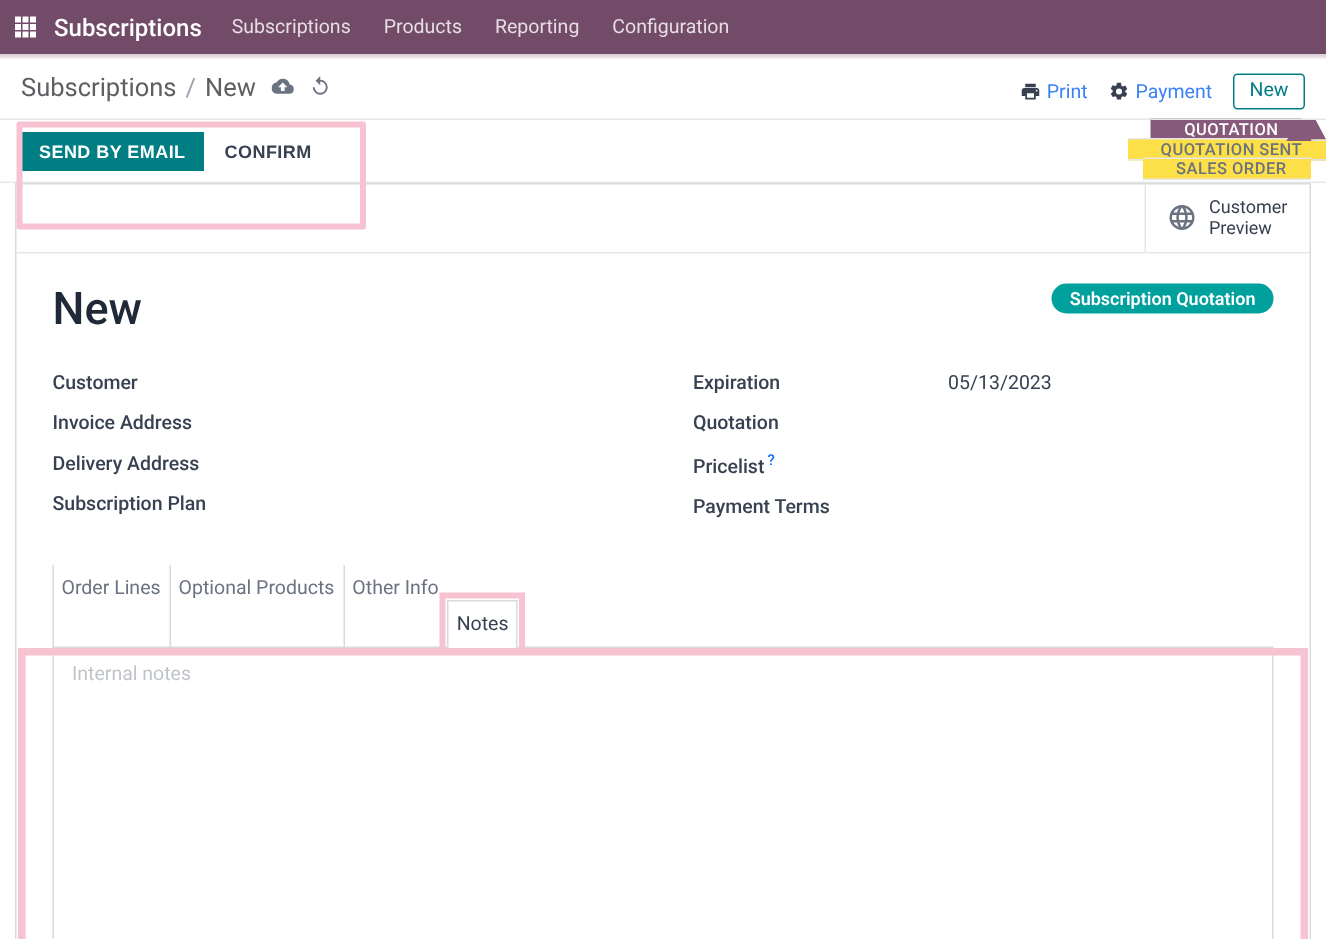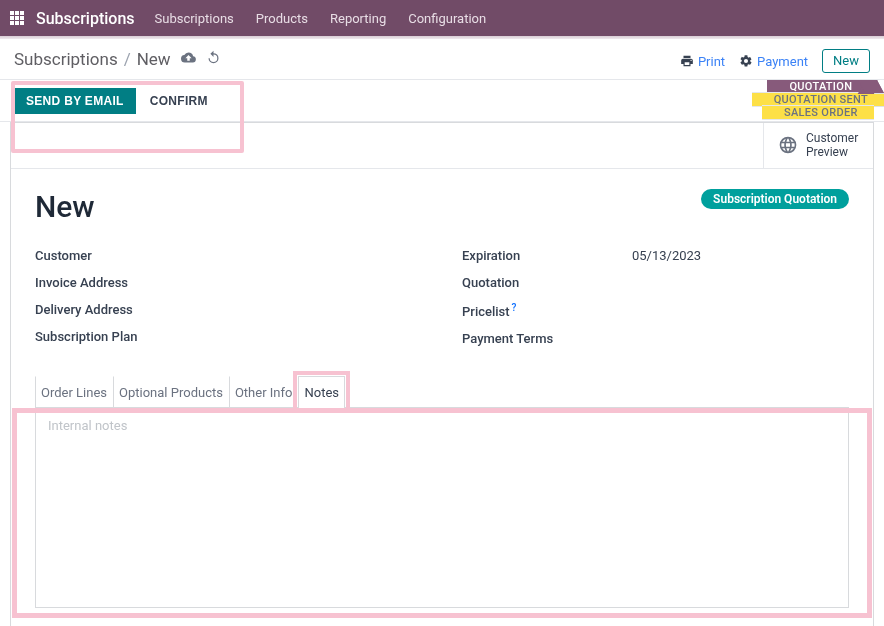--- a/index.html
+++ b/index.html
@@ -63,21 +63,21 @@
 .field-value { font-size: 13px; color: #374151; }
 .field-help { color: #0d6efd; font-size: 10px; vertical-align: super; cursor: pointer; margin-left: 2px; }
 
 
 .tabs { margin-top: 24px; }
 .tab-nav { display: flex; border-bottom: 1px solid #d8dadd; }
 .tab-item { border: 1px solid transparent; border-bottom: none; padding: 8px 5px; font-size: 13px; color: #6b7280; cursor: pointer; background: transparent; margin-bottom: -1px; }
 .tab-item.active-look { border-color: #d8dadd; background: #fff; color: #374151; }
 .tab-item.first { border-left: 1px solid #d8dadd; }
 .tab-item + .tab-item { border-left: 1px solid #d8dadd; }
-.tab-nav .tab-item:last-of-type { border-right: 1px solid #d8dadd; }
+.tab-nav .tab-item:last-of-type { border-right: 1px solid #d8dadd; margin-top: 24px; }
 .tab-pink { position: relative; }
 .tab-pink-border { position: absolute; inset: -6px -6px -6px -6px; border: 4px solid #f7c2d1; pointer-events: none; }
 
 .tab-content { border: 1px solid #d8dadd; border-top: none; min-height: 200px; position: relative; }
 .tab-content-pink { position: absolute; left: -24px; right: -24px; top: 0; bottom: -11px; border: 5px solid #f7c2d1; pointer-events: none; }
 .notes-area { width: 100%; min-height: 190px; border: none; padding: 10px 12px; font-size: 13px; color: #9ca3af; resize: none; outline: none; font-family: inherit; }
 .notes-area::placeholder { color: #c0c4c9; font-style: normal; }
 
 
 .rel { position: relative; }

